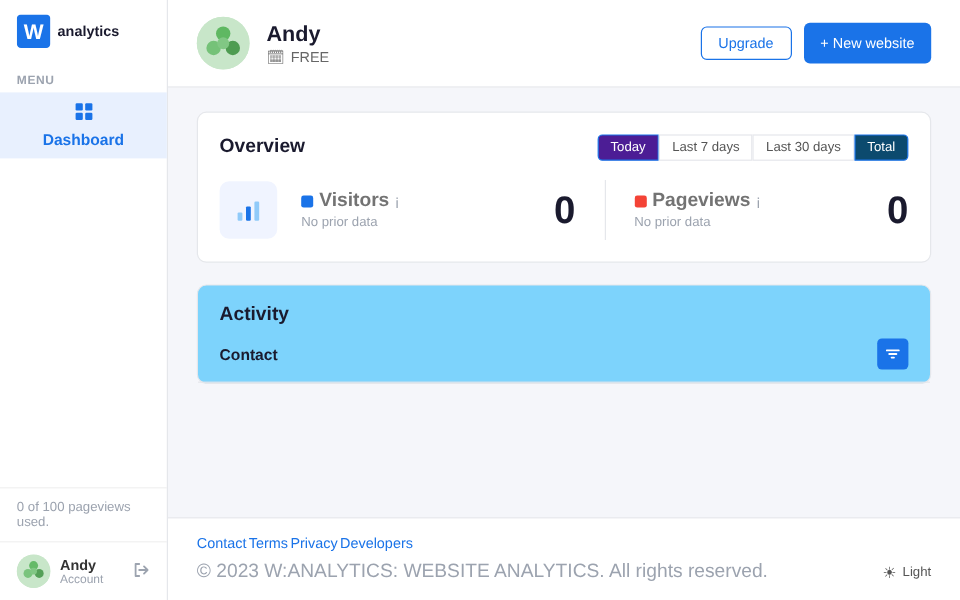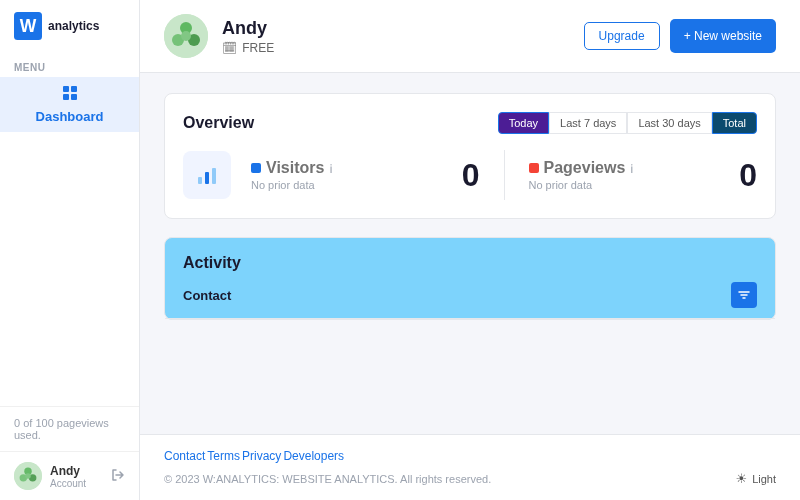--- a/index.html
+++ b/index.html
@@ -66,21 +66,21 @@
     .search-row { display: flex; align-items: center; gap: 6px; }
     .search-input { border: 1px solid #e5e7eb; border-radius: 4px; padding: 4px 10px; font-size: 12px; color: #9ca3af; width: 140px; outline: none; }
     .filter-btn { background: #1a73e8; color: #fff; border: none; border-radius: 4px; width: 26px; height: 26px; display: flex; align-items: center; justify-content: center; cursor: pointer; font-size: 12px; }
     .no-data { padding: 18px 18px; font-size: 13px; color: #555; }
 
     
     .footer { background: #fff; border-top: 1px solid #e5e7eb; padding: 14px 24px; }
     .footer-links { display: flex; gap: 2px; margin-bottom: 8px; }
     .footer-link { color: #1a73e8; font-size: 12px; text-decoration: none; cursor: pointer; }
     .footer-copy { display: flex; align-items: center; justify-content: space-between; }
-    .footer-copy-text { font-size: 11px; color: #9ca3af; }
+    .footer-copy-text { font-size: 16px; color: #9ca3af; }
     .footer-theme { display: flex; align-items: center; gap: 5px; font-size: 11px; color: #555; cursor: pointer; }
     .theme-icon { font-size: 13px; }
 
     
     .w-logo-svg { width: 28px; height: 28px; }
 
     .grid-icon { display: grid; grid-template-columns: 1fr 1fr; gap: 2px; width: 14px; height: 14px; }
     .grid-cell { background: #1a73e8; border-radius: 1px; }
   </style>
 </head>

